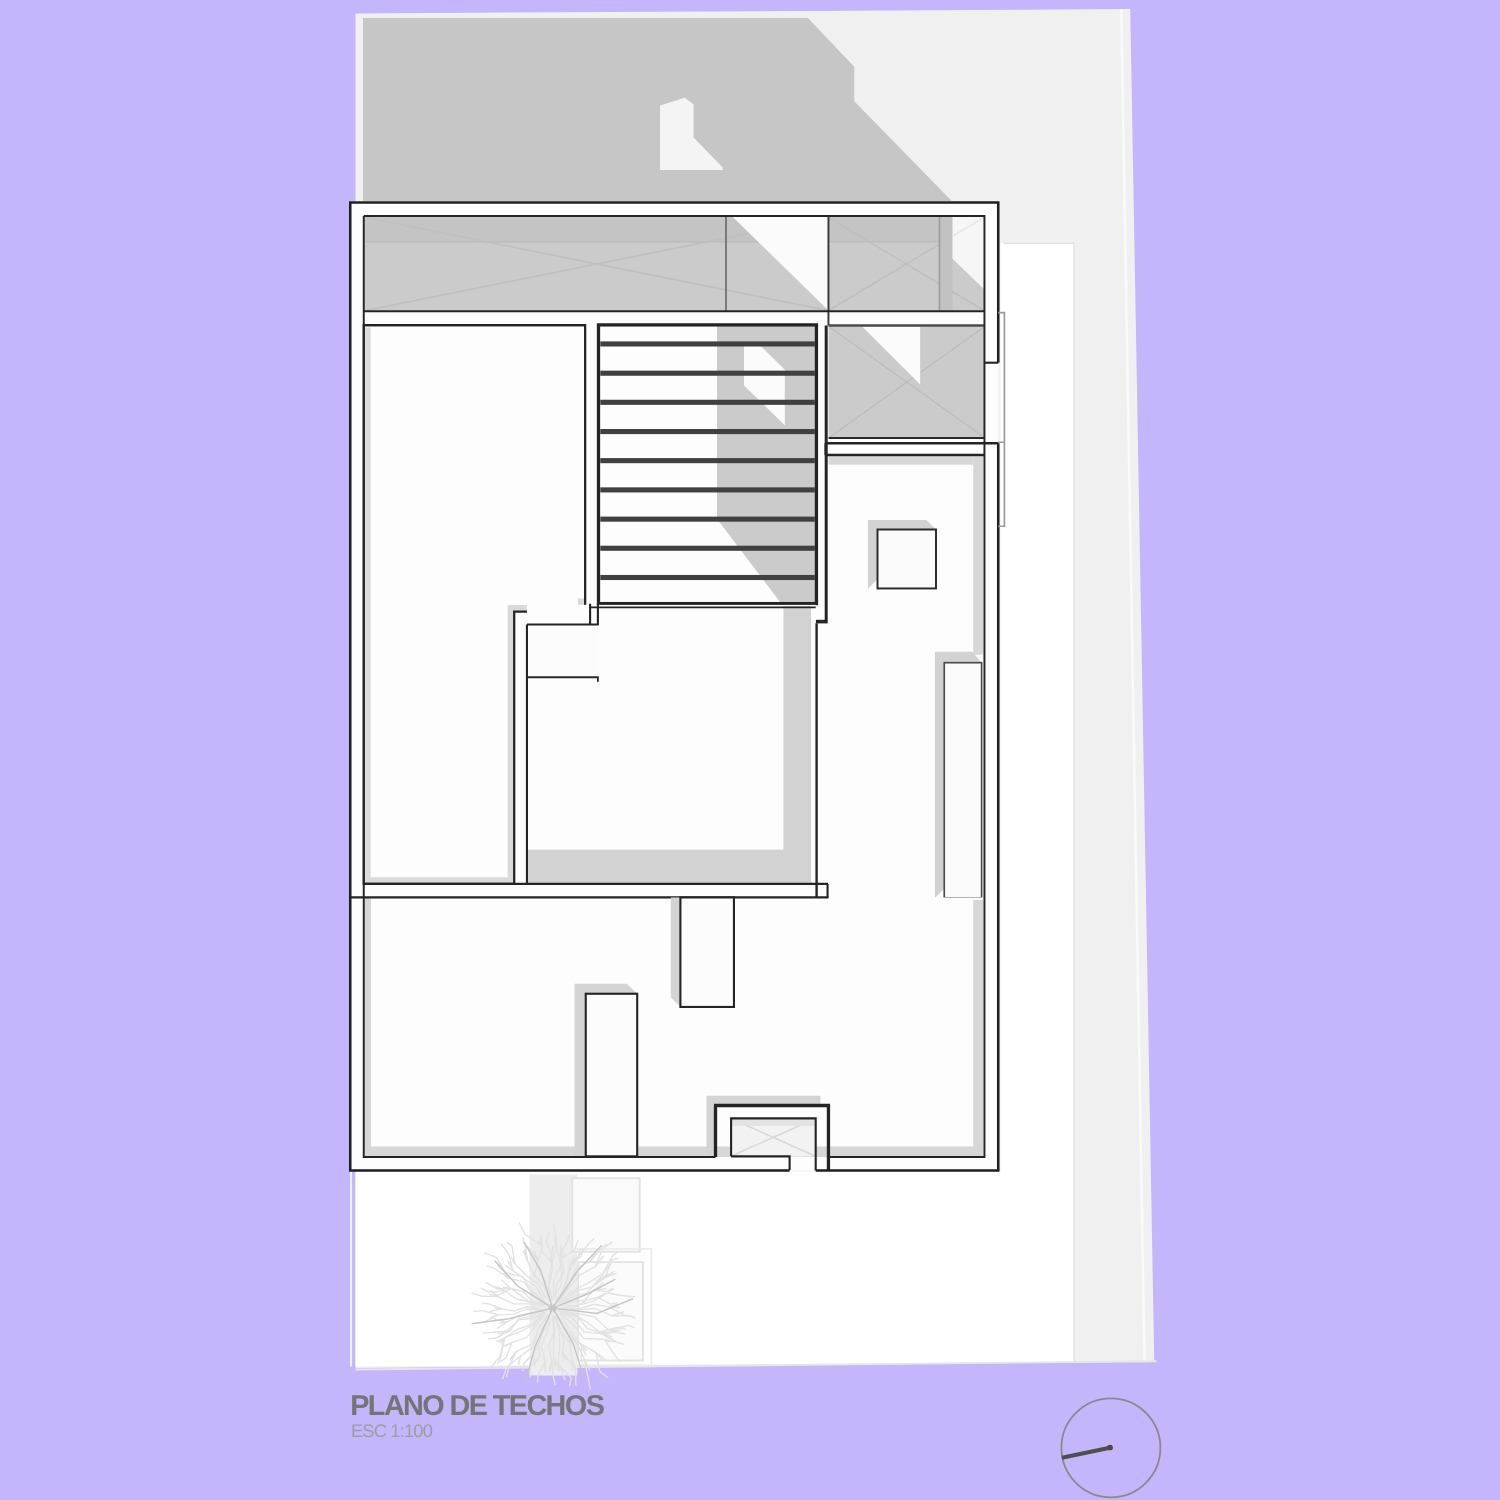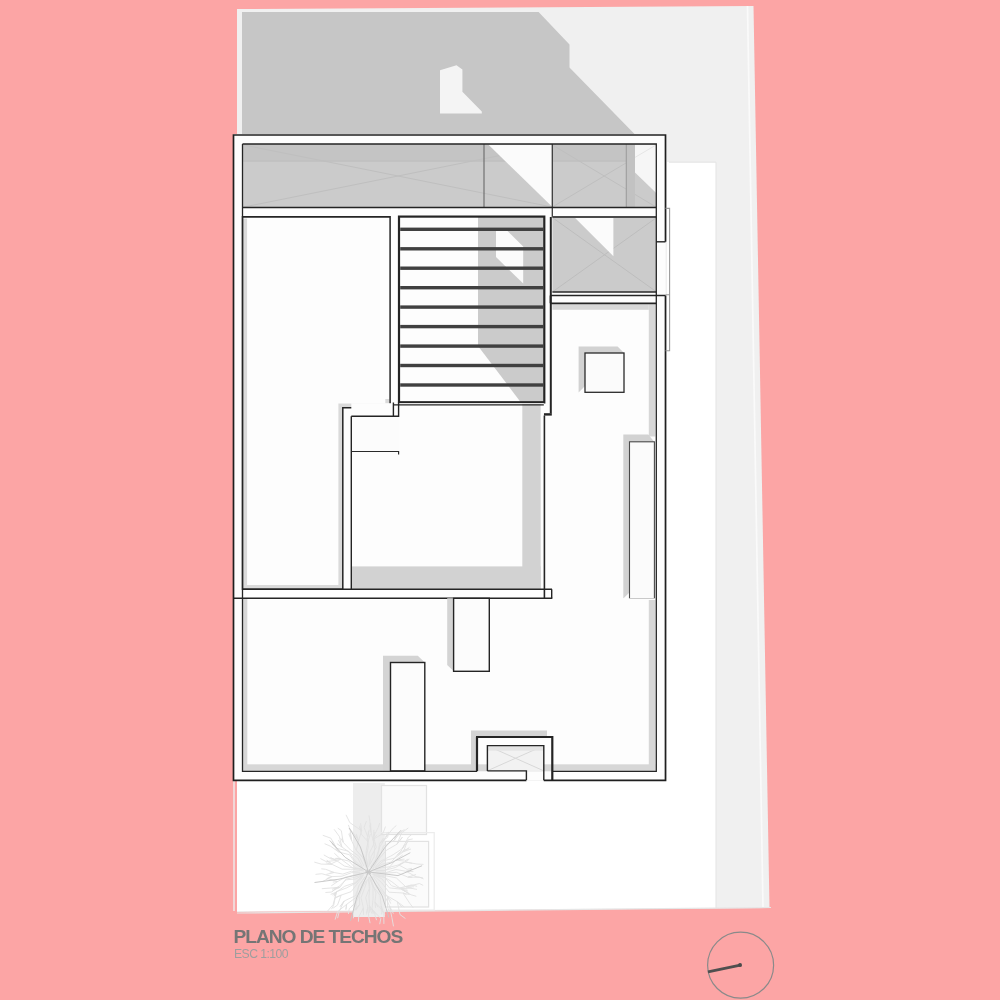--- a/index.html
+++ b/index.html
@@ -1,16 +1,16 @@
 <!DOCTYPE html>
 <html><head>
 <meta charset="utf-8">
 <style>
 html,body{margin:0;padding:0;background:#ffffff;}
-#page{position:relative;width:1000px;height:1000px;background:#fca5a5;overflow:hidden;
+#page{position:relative;width:1000px;height:1000px;background:#c4b5fd;overflow:hidden;
 font-family:"Liberation Sans", sans-serif;}
 svg{display:block;}
 </style>
 </head>
 <body>
 <div id="page">
 <svg width="1000" height="1000" viewBox="0 0 1000 1000">
 
 <polygon points="237,9 753.5,6 769.5,908 237,912" fill="#f0f0f0"></polygon>
 

